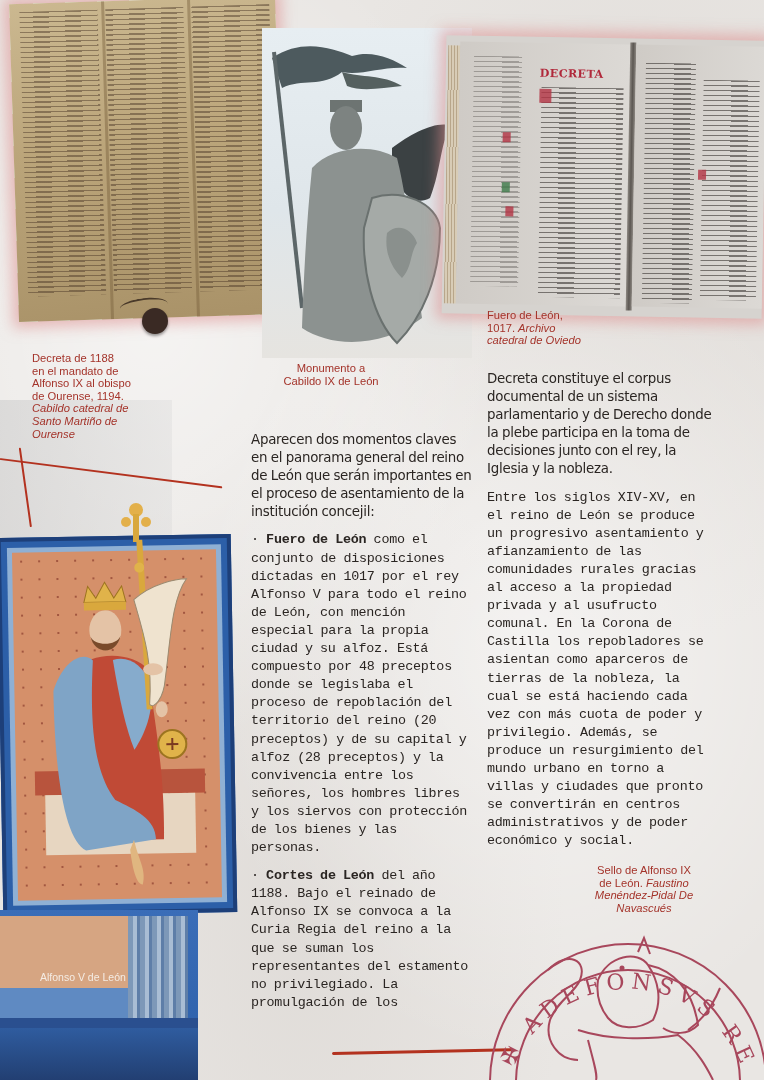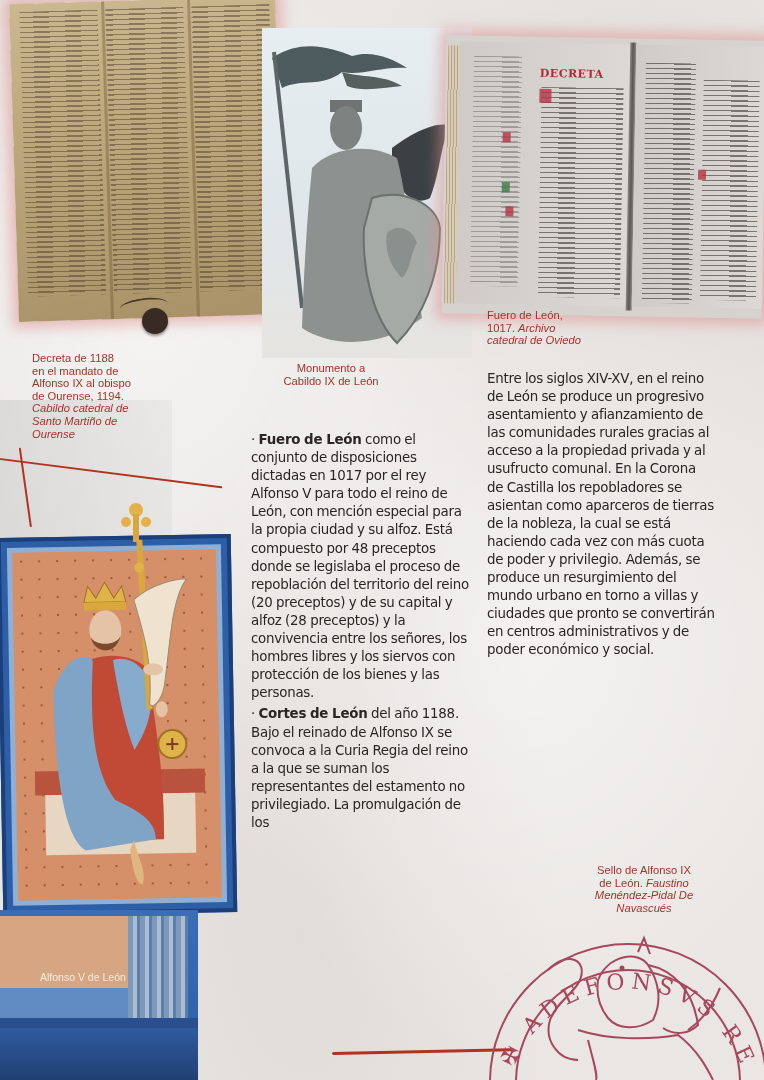--- a/index.html
+++ b/index.html
@@ -101,21 +101,21 @@
     font-variant: small-caps;
     letter-spacing: 0.3px;
   }
   .para {
     font-family: "DejaVu Sans", sans-serif;
     font-size: 13.4px; line-height: 18.1px;
     color: #2a2522;
     letter-spacing: -0.25px;
     word-spacing: -0.5px;
   }
-  .para + .para { margin-top: 3px; }
+  .para + .para { margin-top: 10px; font-family: Liberation Mono, monospace; }
   .para b { font-weight: bold; }
 
   
   .redline { position: absolute; height: 2px; background: #b3321f; transform-origin: left center; border-radius: 2px; }
 
   
   .seal { left: 488px; top: 910px; }
 </style>
 </head>
 <body>
@@ -246,25 +246,27 @@
 
 <div class="abs caption" style="left:560px; top:864px; width:168px; text-align:center;">
   <div>Sello de Alfonso IX</div>
   <div><span>de León.</span> <em>Faustino</em></div>
   <div><em>Menéndez-Pidal De</em></div>
   <div><em>Navascués</em></div>
 </div>
 
 <div class="abs" style="left:251px; top:424px; width:222px;">
   <div style="height:7px;"></div>
+  <p class="para">Aparecen dos momentos claves en el panorama general del reino de León que serán importantes en el proceso de asentamiento de la institución concejil:</p>
   <p class="para"><span>·</span> <b>Fuero de León</b><span> como el conjunto de disposiciones dictadas en 1017 por el rey Alfonso V para todo el reino de León, con mención especial para la propia ciudad y su alfoz. Está compuesto por 48 preceptos donde se legislaba el proceso de repoblación del territorio del reino (20 preceptos) y de su capital y alfoz (28 preceptos) y la convivencia entre los señores, los hombres libres y los siervos con protección de los bienes y las personas.</span></p>
   <p class="para"><span>·</span> <b>Cortes de León</b><span> del año 1188. Bajo el reinado de Alfonso IX se convoca a la Curia Regia del reino a la que se suman los representantes del estamento no privilegiado. La promulgación de los</span></p>
 </div>
 
 <div class="abs" style="left:487px; top:370px; width:228px;">
+  <p class="para">Decreta constituye el corpus documental de un sistema parlamentario y de Derecho donde la plebe participa en la toma de decisiones junto con el rey, la Iglesia y la nobleza.</p>
   <p class="para">Entre los siglos XIV-XV, en el reino de León se produce un progresivo asentamiento y afianzamiento de las comunidades rurales gracias al acceso a la propiedad privada y al usufructo comunal. En la Corona de Castilla los repobladores se asientan como aparceros de tierras de la nobleza, la cual se está haciendo cada vez con más cuota de poder y privilegio. Además, se produce un resurgimiento del mundo urbano en torno a villas y ciudades que pronto se convertirán en centros administrativos y de poder económico y social.</p>
 </div>
 
 <svg class="abs seal" width="276" height="170" viewBox="0 0 276 170">
   <defs>
     <path id="sealArc" d="M 22 170 A 122 122 0 0 1 258 170"></path>
   </defs>
   <circle cx="140" cy="172" r="138" fill="none" stroke="#a8475c" stroke-width="2"></circle>
   <circle cx="140" cy="172" r="112" fill="none" stroke="#a8475c" stroke-width="2"></circle>
   <text font-family="DejaVu Serif, serif" font-size="22" fill="#a8475c" letter-spacing="6">

